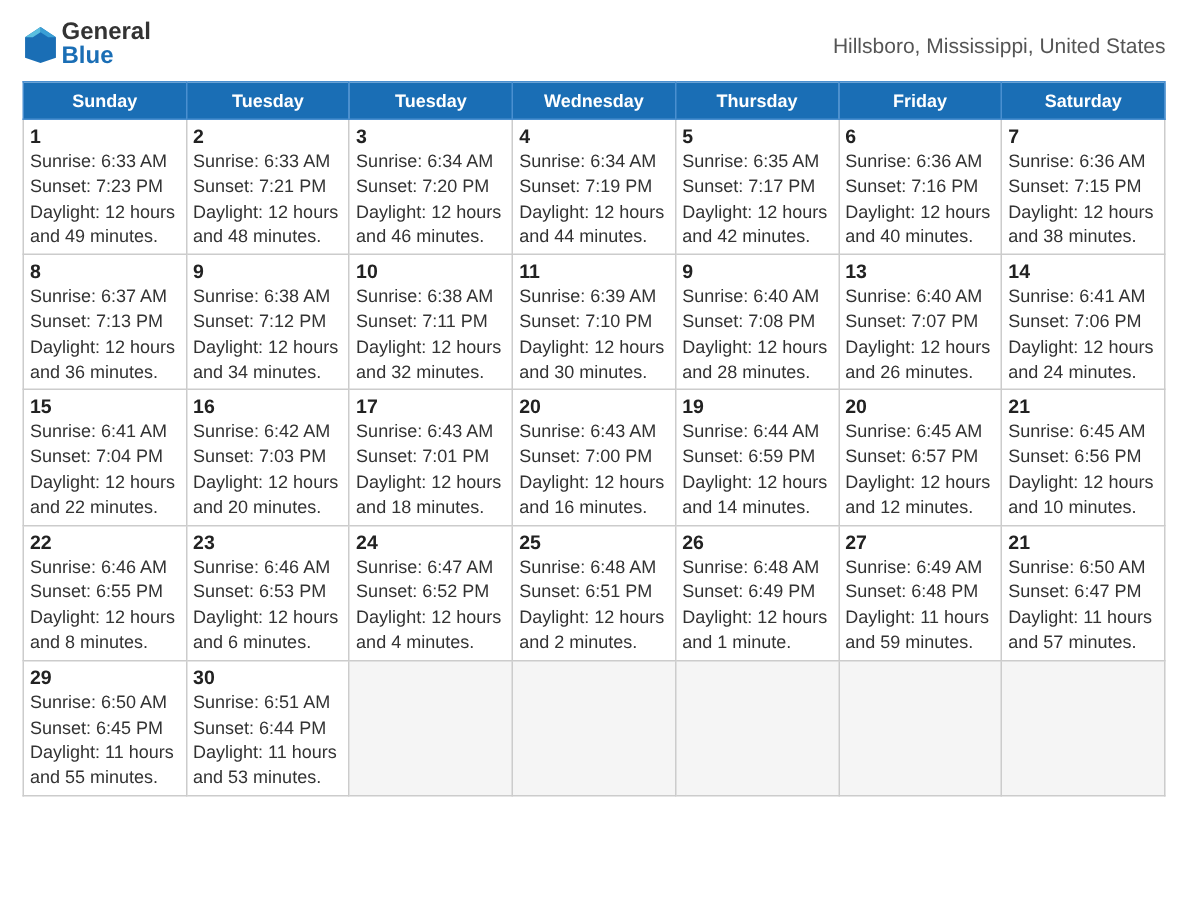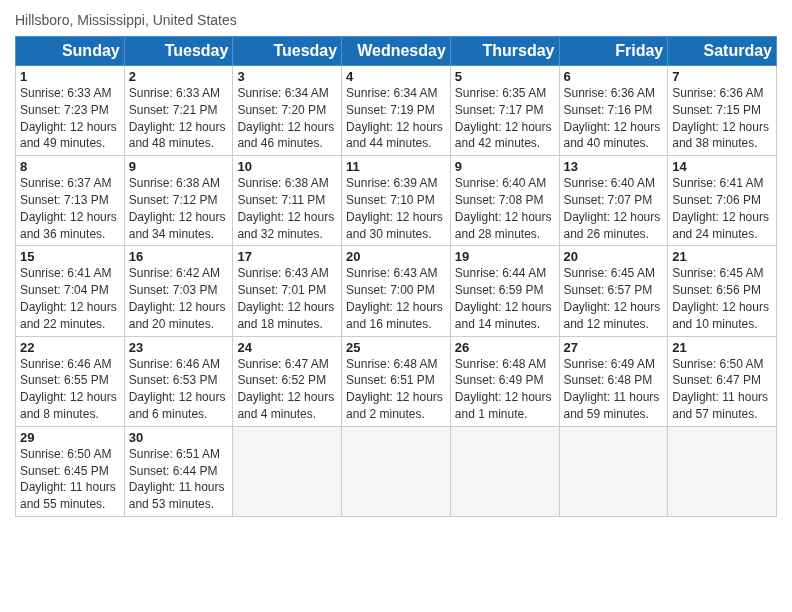--- a/index.html
+++ b/index.html
@@ -50,34 +50,34 @@
       text-align: right;
     }
     .month-title {
       font-size: 32px;
       font-weight: bold;
       color: #222;
     }
     .location {
       font-size: 14px;
       color: #555;
-      margin-top: 2px;
+      margin-top: 12px;
     }
     .calendar {
       width: 100%;
       border-collapse: collapse;
       table-layout: fixed;
     }
     .calendar th {
       background: #1a6eb5;
       color: #fff;
-      font-size: 16px;
+      font-size: 12px;
       font-weight: bold;
       padding: 5px 4px;
-      text-align: right;
+      text-align: center;
       border: 1px solid #4a8fd0;
     }
     .calendar td {
       vertical-align: top;
       border: 1px solid #ccc;
       padding: 3px 4px;
       font-size: 9.5px;
       color: #333;
       height: 80px;
       background: #fff;
@@ -102,20 +102,31 @@
     }
     .last-row td {
       height: 68px;
     }
   </style>
 </head>
 <body>
 
 <div class="page">
   <div class="header">
+    <div class="logo">
+      <svg class="logo-icon" viewBox="0 0 28 32" xmlns="http://www.w3.org/2000/svg">
+        <polygon points="14,2 26,10 26,26 14,30 2,26 2,10" fill="#1a6eb5" stroke="none"></polygon>
+        <polygon points="14,2 26,10 20,10 14,6" fill="#3a9fd5" stroke="none"></polygon>
+        <polygon points="14,2 14,6 8,10 2,10" fill="#5abfe0" stroke="none"></polygon>
+      </svg>
+      <div class="logo-text">
+        <span class="logo-general">General</span>
+        <span class="logo-blue">Blue</span>
+      </div>
+    </div>
     <div class="title-block">
       <div class="location">Hillsboro, Mississippi, United States</div>
     </div>
   </div>
 
   <table class="calendar">
     <thead>
       <tr>
       <th>Sunday</th>
           <th>Tuesday</th>

